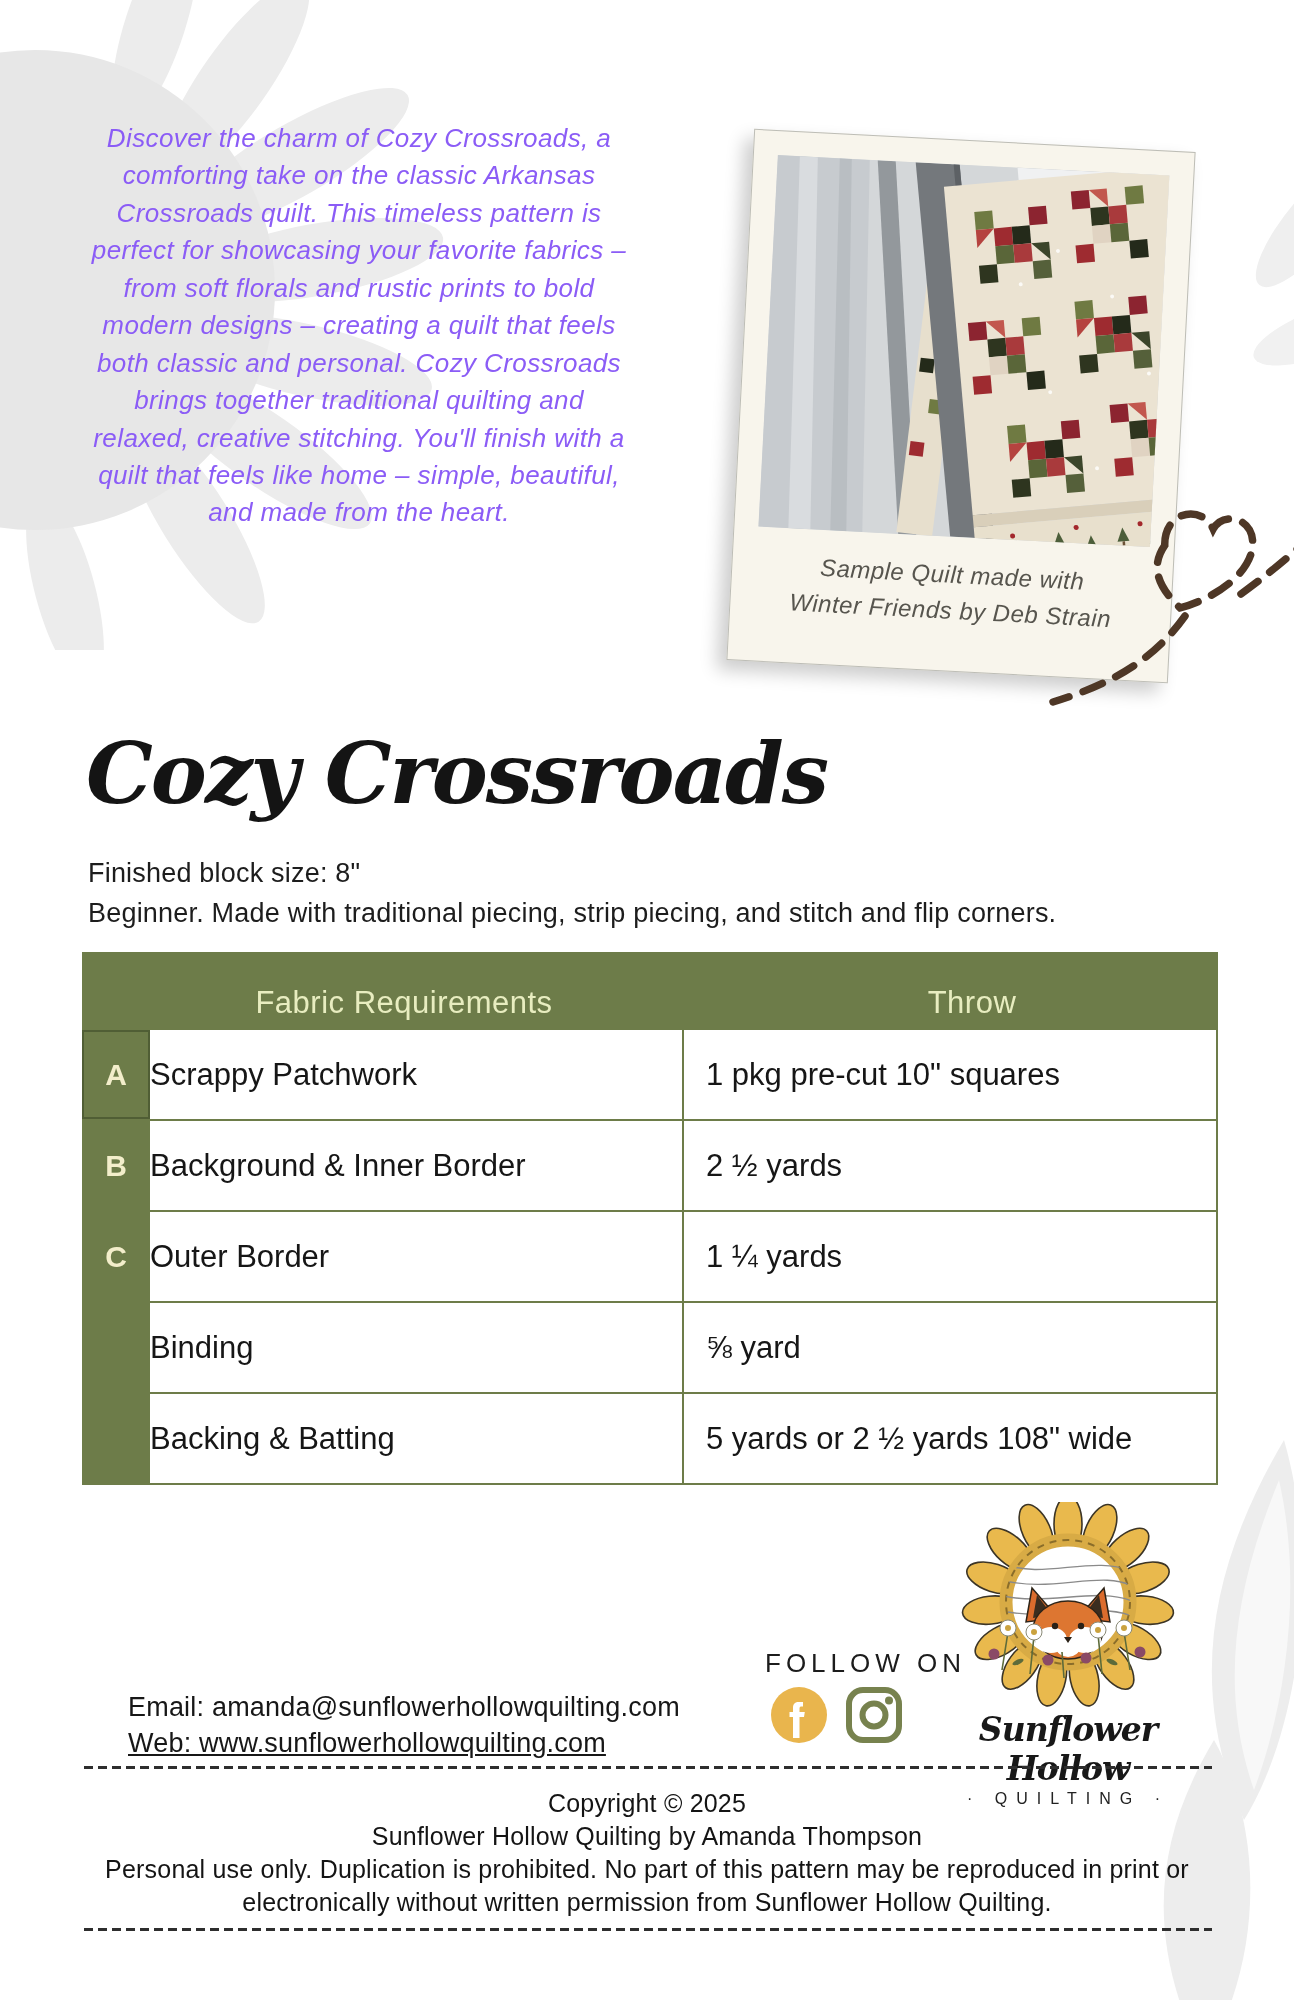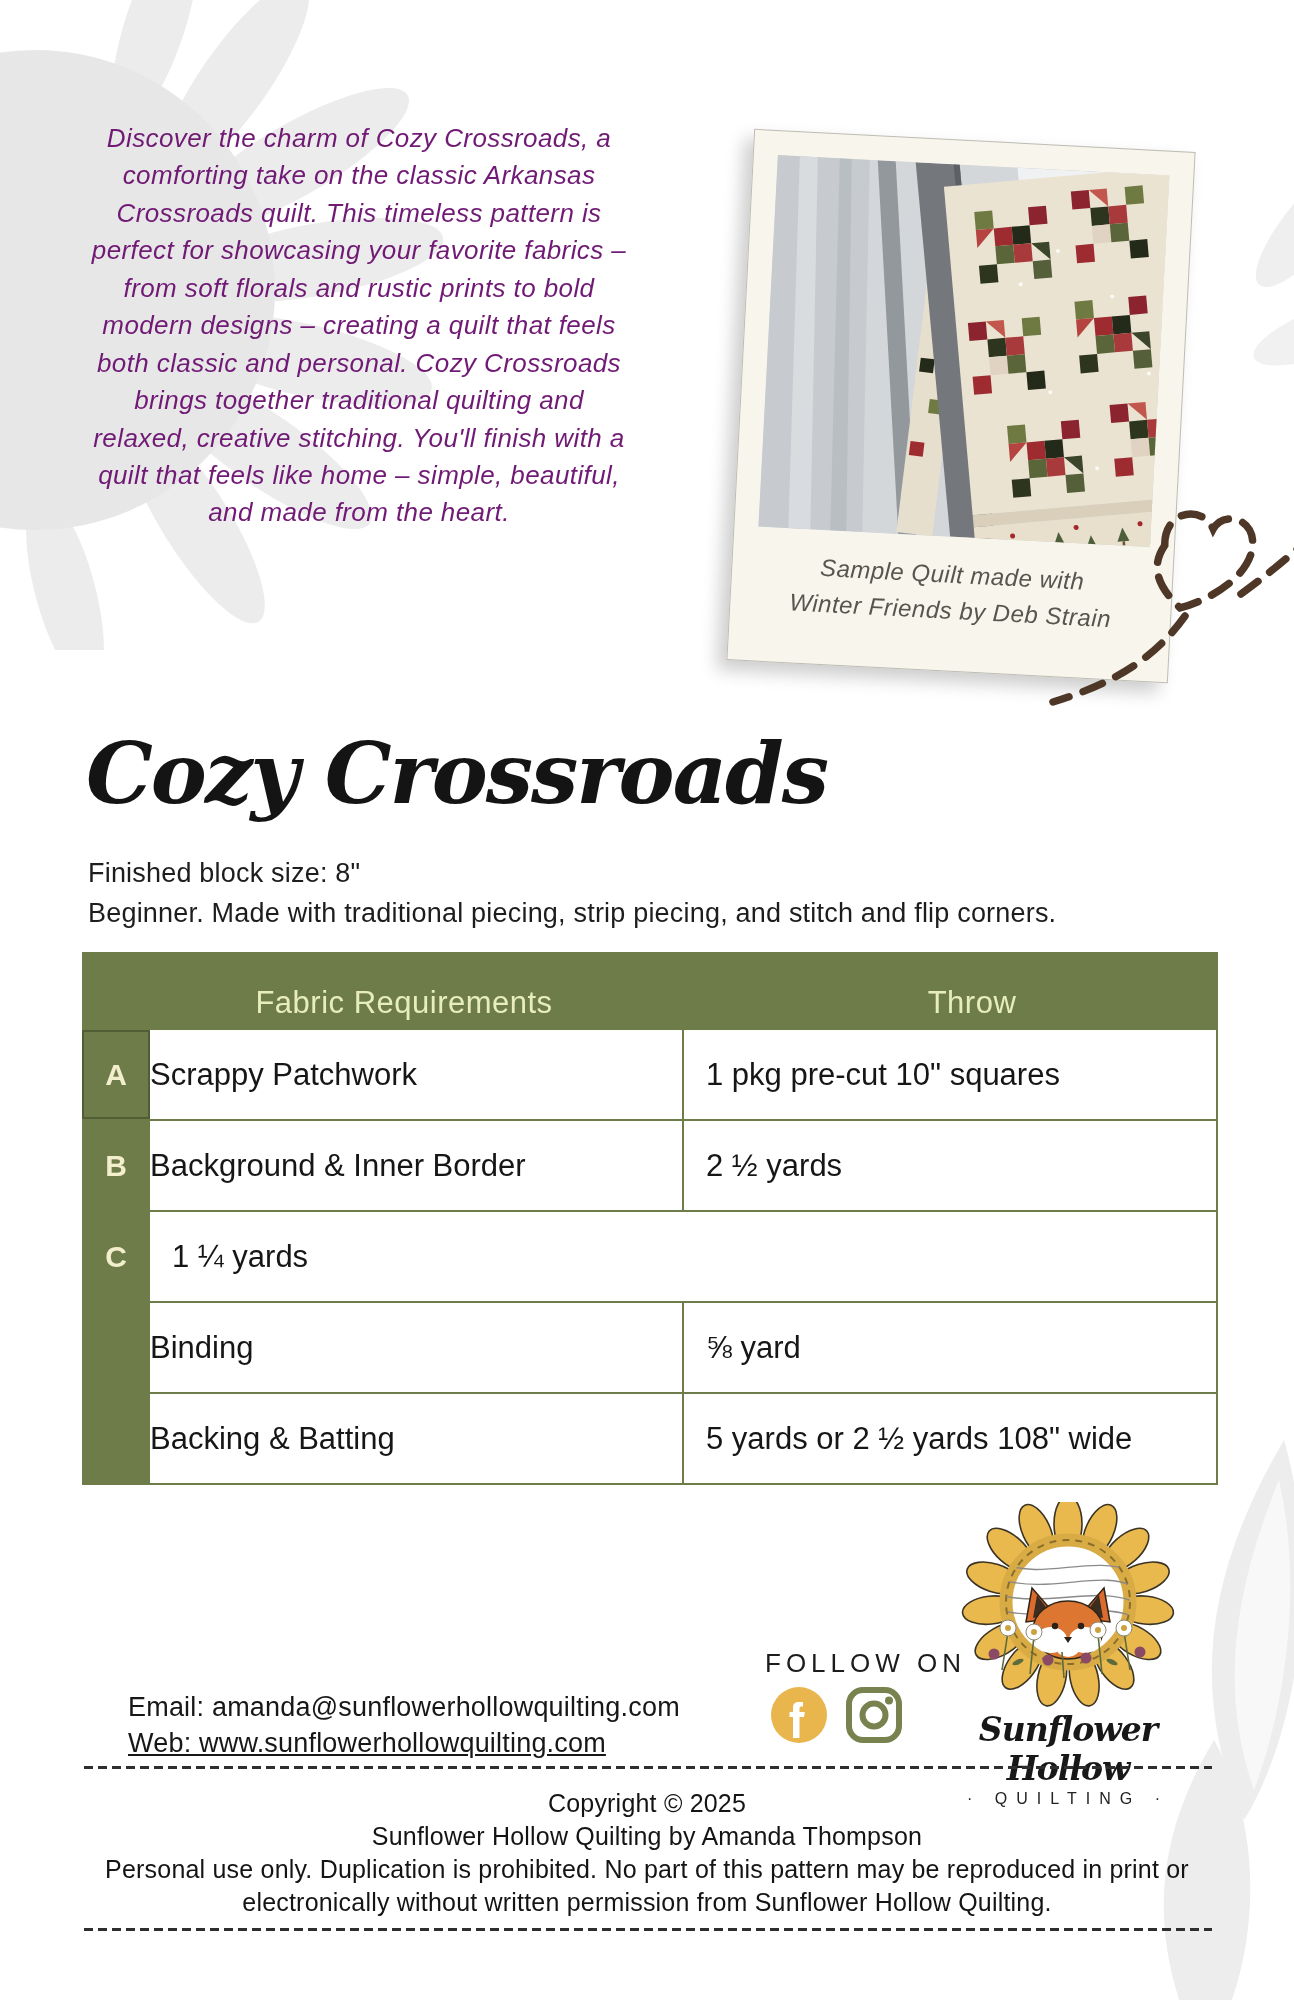--- a/index.html
+++ b/index.html
@@ -5,21 +5,21 @@
   html,body{margin:0;padding:0;background:#ffffff;}
   .page{
     position:relative;width:1294px;height:2000px;background:#ffffff;overflow:hidden;
     font-family:"Liberation Sans",sans-serif;color:#1c1c1c;
   }
   .wm{position:absolute;pointer-events:none;}
   
   .intro{
     position:absolute;left:85px;top:120px;width:548px;
     font-style:italic;font-size:26px;line-height:1.44;letter-spacing:.4px;
-    text-align:center;color:#701a75;
+    text-align:center;color:#8b5cf6;
   }
   
   .polaroid{
     position:absolute;left:740px;top:140px;width:442px;height:532px;
     background:#f8f5ec;border:1px solid #bdbdb6;box-sizing:border-box;
     transform:rotate(3deg);box-shadow:-9px 10px 18px rgba(0,0,0,.20);
     padding:24px 24px 0 24px;
   }
   .photo{width:392px;height:372px;overflow:hidden;background:#d4d7d9;}
   .caption{
@@ -218,20 +218,21 @@
     </div>
 
     <div class="t-row">
       <div class="letter-cell">B</div>
       <div class="fabric-cell">Background &amp; Inner Border</div>
       <div class="amount-cell">2 ½ yards</div>
     </div>
 
     <div class="t-row">
       <div class="letter-cell">C</div>
+      <div class="fabric-cell">Outer Border</div>
       <div class="amount-cell">1 ¼ yards</div>
     </div>
 
     <div class="t-row">
       <div class="letter-cell"></div>
       <div class="fabric-cell">Binding</div>
       <div class="amount-cell">⅝  yard</div>
     </div>
 
     <div class="t-row">

